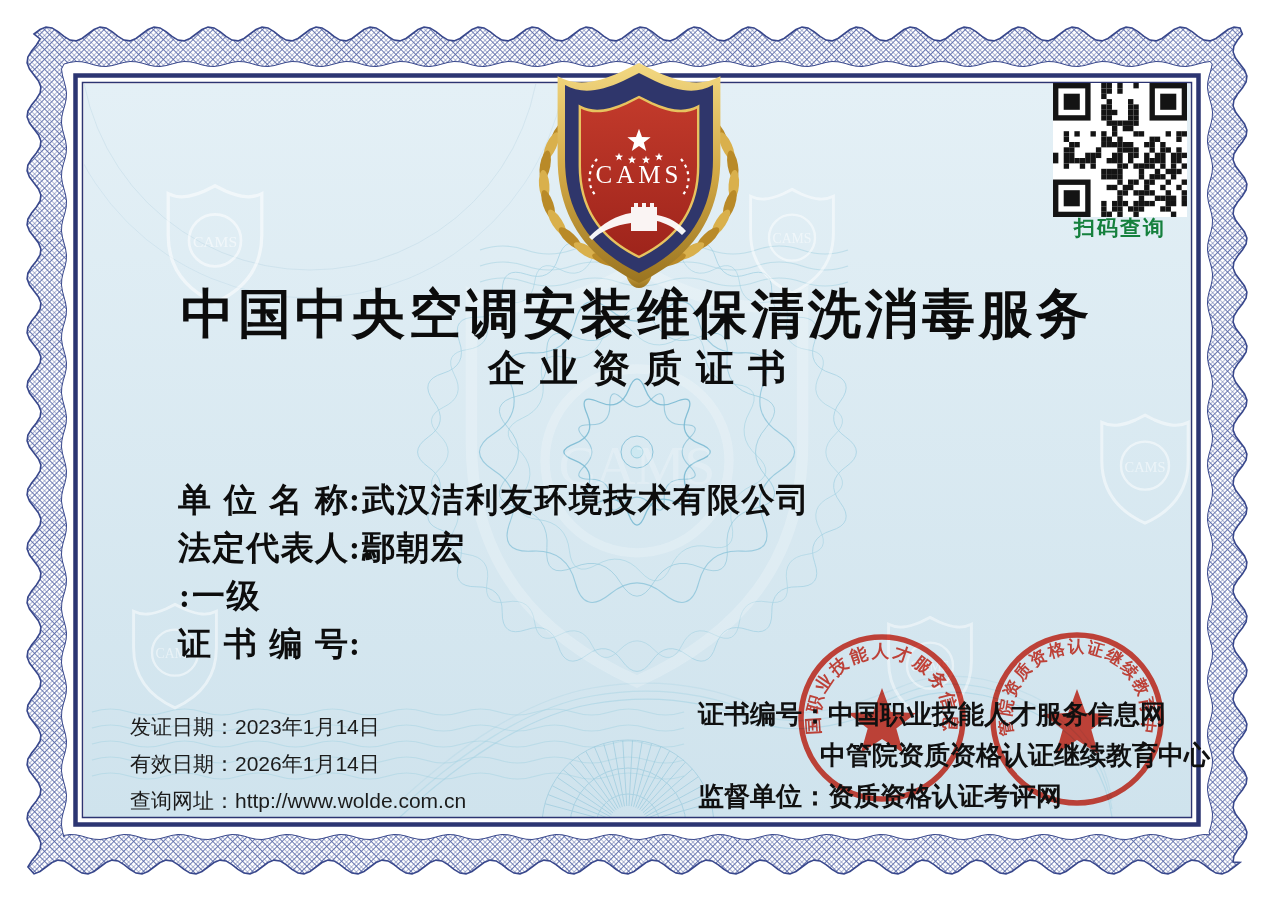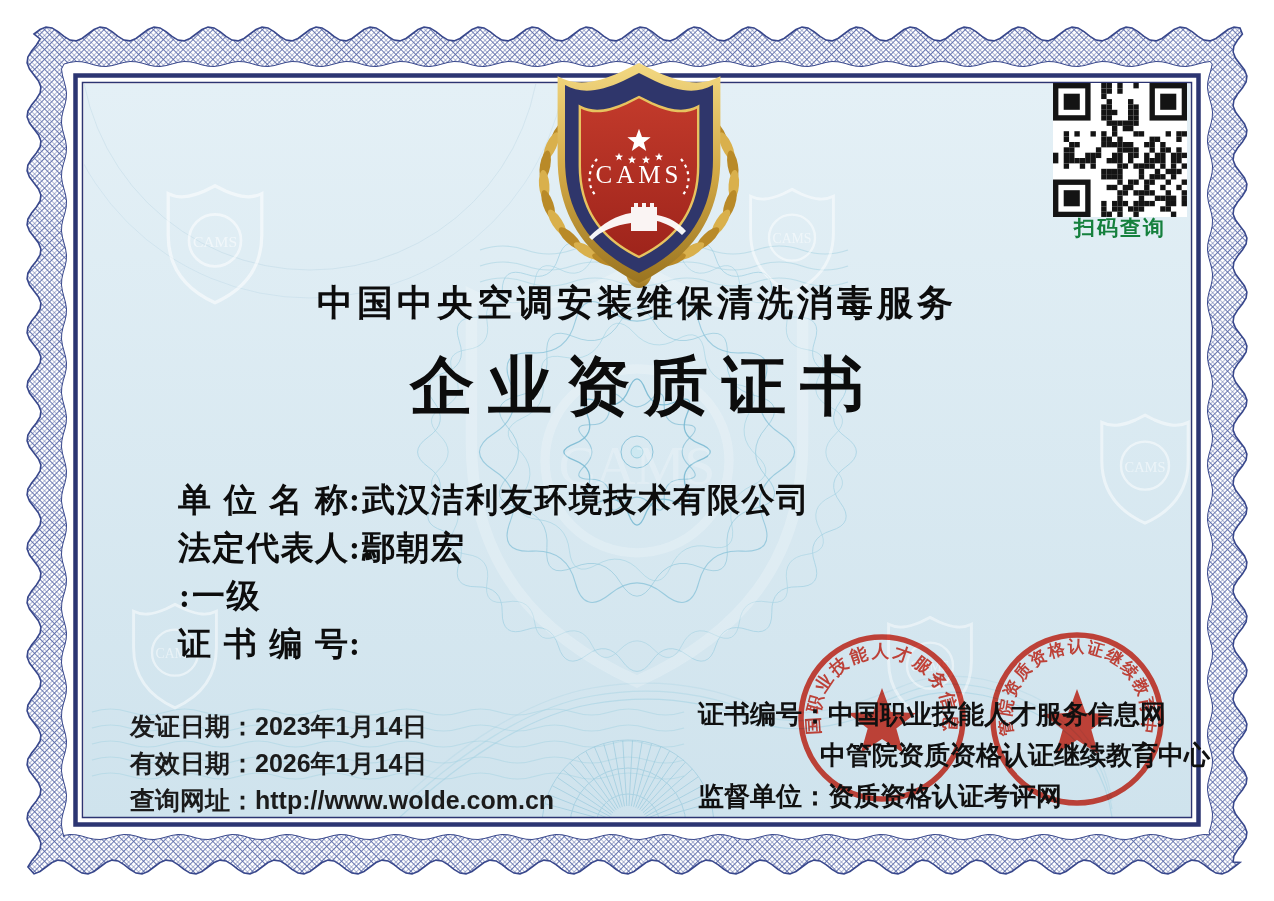--- a/index.html
+++ b/index.html
@@ -3,31 +3,31 @@
 <meta charset="utf-8">
 <style>
   html,body{margin:0;padding:0;background:#777;}
   .cert{
     position:relative;width:1274px;height:901px;background:#ffffff;overflow:hidden;
     font-family:"Liberation Serif","DejaVu Serif",serif;
   }
   .layer{position:absolute;left:0;top:0;width:1274px;height:901px;}
   
   .title{position:absolute;left:90px;right:90px;text-align:center;font-weight:bold;color:#0c0c0c;}
-  .t1{top:279px;font-size:36px;letter-spacing:4px;}
-  .t2{top:343px;font-size:64px;letter-spacing:14px;padding-left:14px;}
+  .t1{top:279px;font-size:53px;letter-spacing:4px;}
+  .t2{top:343px;font-size:38px;letter-spacing:14px;padding-left:14px;}
   .fields{position:absolute;left:178px;top:476px;color:#0d0d0d;}
   .frow{height:48px;line-height:48px;font-size:33px;font-weight:bold;display:flex;align-items:flex-start;white-space:nowrap;}
   .flabel{display:inline-block;width:170px;text-align:justify;text-align-last:justify;}
   .fcolon{margin:0 2px 0 1px;}
   .fvalue{letter-spacing:1.5px;}
   .fvalue.num{font-size:30px;letter-spacing:1px;}
   .info{position:absolute;left:130px;top:708px;color:#1b1b1b;
         font-family:"Liberation Sans","DejaVu Sans",sans-serif;}
-  .irow{height:37px;line-height:37px;font-size:25px;font-weight:700;white-space:nowrap;}
+  .irow{height:37px;line-height:37px;font-size:21px;font-weight:400;white-space:nowrap;}
   .iss{position:absolute;left:698px;top:694px;color:#101010;
        font-family:"Liberation Sans","DejaVu Sans",sans-serif;font-weight:700;}
   .srow{height:41px;line-height:41px;font-size:26px;white-space:nowrap;}
   .indent{margin-left:122px;}
   .qr-caption{position:absolute;left:1053px;top:214px;width:134px;text-align:center;
       font-size:21px;font-weight:600;color:#15803d;letter-spacing:2px;}
   .stamp{position:absolute;mix-blend-mode:multiply;opacity:.92;}
   .stamp text{font-family:"Liberation Serif","DejaVu Serif",serif;font-weight:bold;}
   .badge{position:absolute;left:534px;top:58px;}
 </style>

